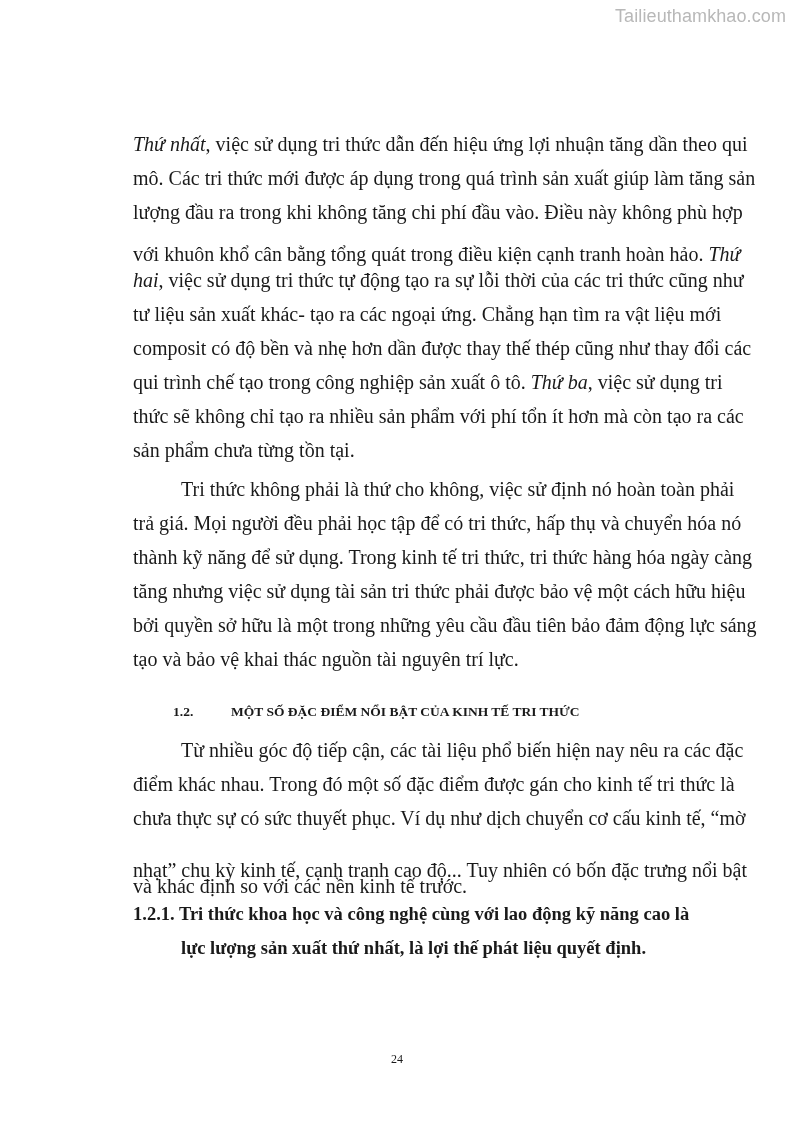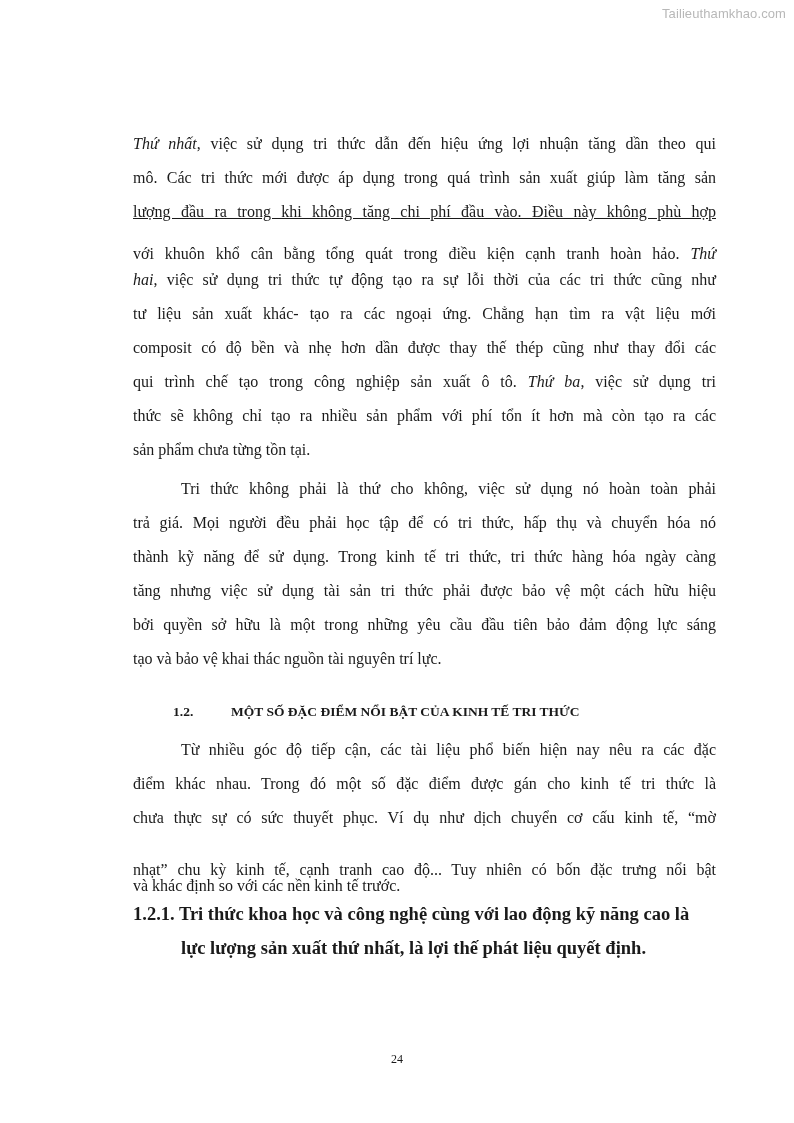--- a/index.html
+++ b/index.html
@@ -3,25 +3,25 @@
 <meta charset="utf-8">
 <style>
   html, body { margin: 0; padding: 0; }
   body {
     width: 794px; height: 1123px; background: #ffffff; position: relative; overflow: hidden;
     font-family: "Liberation Serif", "DejaVu Serif", serif; color: #1a1a1a;
   }
   .watermark {
     position: absolute; top: 6px; right: 8px;
     font-family: "Liberation Sans", "DejaVu Sans", sans-serif;
-    font-size: 13px; color: #b8b8b8; letter-spacing: 0.1px;
+    font-size: 18px; color: #b8b8b8; letter-spacing: 0.1px;
   }
   .line {
     position: absolute; left: 133px; width: 583px;
-    font-size: 16px; line-height: 20px; white-space: nowrap;
+    font-size: 20px; line-height: 20px; white-space: nowrap;
     text-align: justify; text-align-last: justify;
   }
   .line.last { text-align-last: left; }
   .heading {
     position: absolute; left: 133px; font-size: 13.5px; font-weight: bold; white-space: nowrap; margin-left: 40px;
   }
   .heading .num { display: inline-block; width: 58px; }
   .subheading {
     position: absolute; font-size: 18.5px; font-weight: bold; white-space: nowrap;
   }
@@ -30,30 +30,30 @@
   }
   i { font-style: italic; }
 </style>
 </head>
 <body>
 
 <div class="watermark">Tailieuthamkhao.com</div>
 
 <div class="line" style="top:134px;"><i>Thứ nhất</i><span>, việc sử dụng tri thức dẫn đến hiệu ứng lợi nhuận tăng dần theo qui</span></div>
 <div class="line" style="top:168px;">mô. Các tri thức mới được áp dụng trong quá trình sản xuất giúp làm tăng sản</div>
-<div class="line" style="top:202px;text-decoration:underline;">lượng đầu ra trong khi không tăng chi phí đầu vào.  Điều này không phù hợp</div>
+<div class="line" style="top:202px;">lượng đầu ra trong khi không tăng chi phí đầu vào.  Điều này không phù hợp</div>
 <div class="line" style="top:236px;margin-top:8px;"><span>với khuôn khổ cân bằng tổng quát trong điều kiện cạnh tranh hoàn hảo. </span><i>Thứ</i></div>
 <div class="line" style="top:270px;"><i>hai</i><span>, việc sử dụng tri thức tự động tạo ra sự lỗi thời của các tri thức cũng như</span></div>
 <div class="line" style="top:304px;">tư liệu sản xuất khác- tạo ra các ngoại ứng. Chẳng hạn tìm ra vật liệu mới</div>
 <div class="line" style="top:338px;">composit có độ bền và nhẹ hơn dần được thay thế thép cũng như thay đổi các</div>
 <div class="line" style="top:372px;"><span>qui trình chế tạo trong công nghiệp sản xuất ô tô. </span><i>Thứ ba</i><span>, việc sử dụng tri</span></div>
 <div class="line" style="top:406px;">thức sẽ không chỉ tạo ra nhiều sản phẩm với phí tổn ít hơn mà còn tạo ra các</div>
 <div class="line last" style="top:440px;">sản phẩm chưa từng tồn tại.</div>
 
-<div class="line" style="top:479px; left:181px; width:535px;">Tri thức không phải là thứ cho không, việc sử dụng nó hoàn toàn phải</div>
+<div class="line" style="top:479px; left:181px; width:535px;">Tri thức không phải là thứ cho không, việc sử định nó hoàn toàn phải</div>
 <div class="line" style="top:513px;">trả giá. Mọi người đều phải học tập để có tri thức, hấp thụ và chuyển hóa nó</div>
 <div class="line" style="top:547px;">thành kỹ năng để sử dụng. Trong kinh tế tri thức, tri thức hàng hóa ngày càng</div>
 <div class="line" style="top:581px;">tăng nhưng việc sử dụng tài sản tri thức phải được bảo vệ một cách hữu hiệu</div>
 <div class="line" style="top:615px;">bởi quyền sở hữu là một trong những yêu cầu đầu tiên bảo đảm động lực sáng</div>
 <div class="line last" style="top:649px;">tạo và bảo vệ khai thác nguồn tài nguyên trí lực.</div>
 
 <div class="heading" style="top:704px;"><span class="num">1.2.</span><span>MỘT SỐ ĐẶC ĐIỂM NỔI BẬT CỦA KINH TẾ TRI THỨC</span></div>
 
 <div class="line" style="top:740px; left:181px; width:535px;">Từ nhiều góc độ tiếp cận, các tài liệu phổ biến hiện nay nêu ra các đặc</div>
 <div class="line" style="top:774px;">điểm khác nhau. Trong đó một số  đặc điểm được gán cho kinh tế tri thức là</div>

